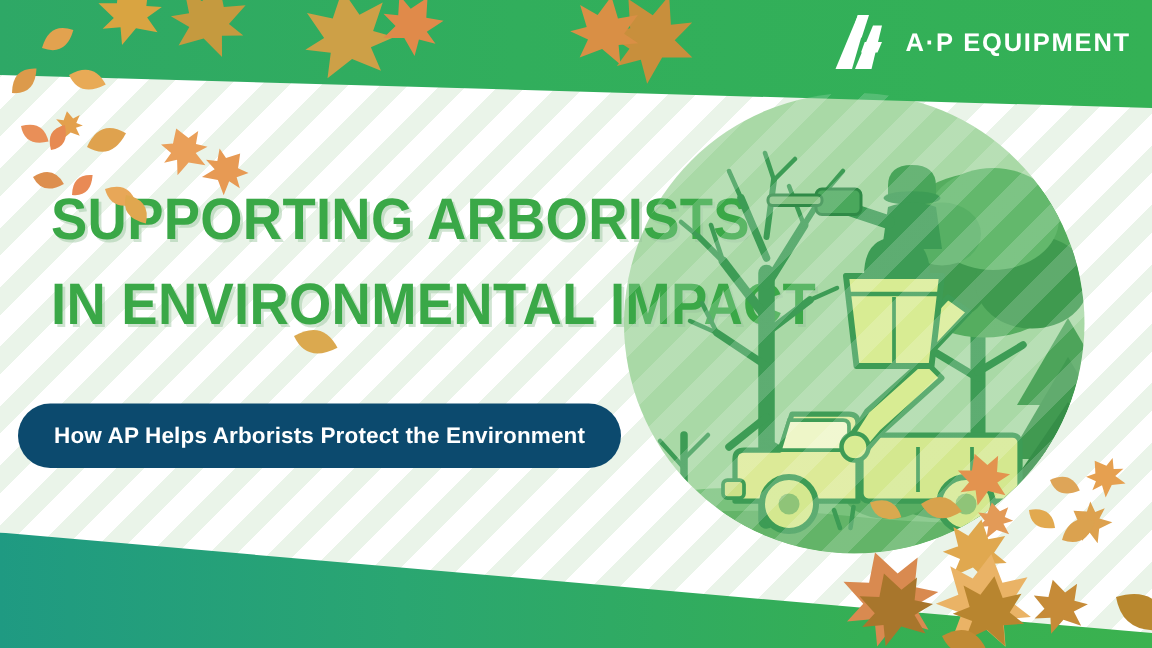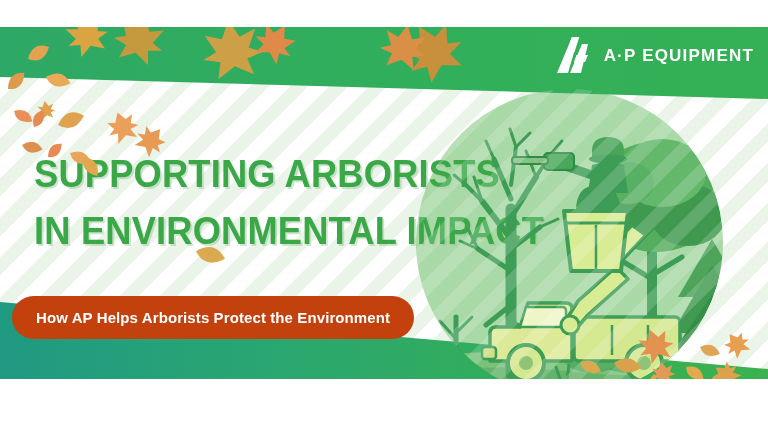--- a/index.html
+++ b/index.html
@@ -2,23 +2,22 @@
 <html><head>
 <meta charset="utf-8">
 <style>
   html,body{margin:0;padding:0;}
   body{
     width:768px;height:432px;overflow:hidden;
     font-family:"Liberation Sans", sans-serif;
     background:#ffffff;
   }
   .banner{
-    position:relative;width:768px;height:352px;overflow:hidden;
+    position:relative;width:768px;height:432px;overflow:hidden;
     background:#ffffff;
-    margin-top:27px;
   }
 
   
   .stripes{
     position:absolute;inset:0;
     background-image:repeating-linear-gradient(
        -45deg,
        #eaf4e9 0px, #eaf4e9 13px,
        #ffffff 13px, #ffffff 28px);
   }
@@ -83,21 +82,21 @@
     transform:scaleX(.93);
     transform-origin:left center;
     text-shadow:2px 2px 0 rgba(150,195,155,.45);
     white-space:nowrap;
   }
 
   
   .pill{
     position:absolute;left:12px;top:269px;
     height:43px;min-width:400px;
-    background:#c2410c;
+    background:#0c4a6e;
     border-radius:22px;
     display:flex;align-items:center;justify-content:center;
     padding:0 24px;
     box-sizing:border-box;
   }
   .pill-text{
     color:#ffffff;font-size:15px;font-weight:bold;white-space:nowrap;
     letter-spacing:.1px;
   }
   .leaves-layer{position:absolute;inset:0;pointer-events:none;}

